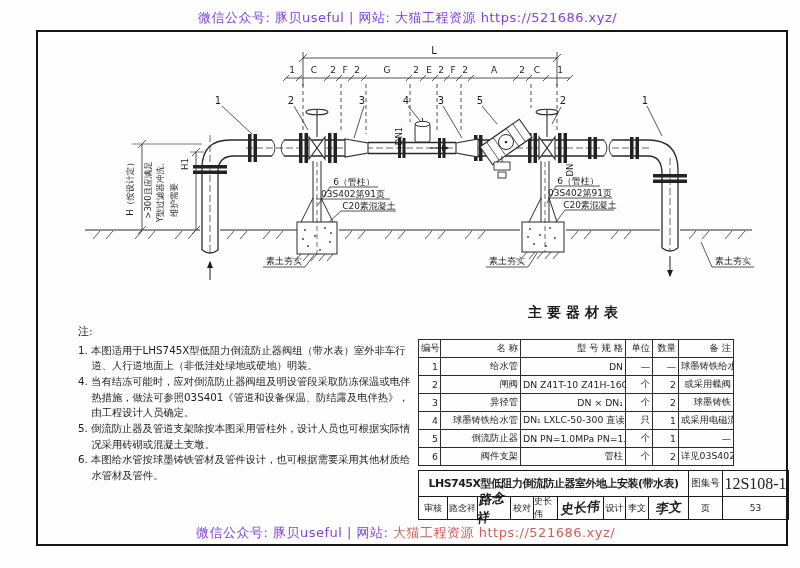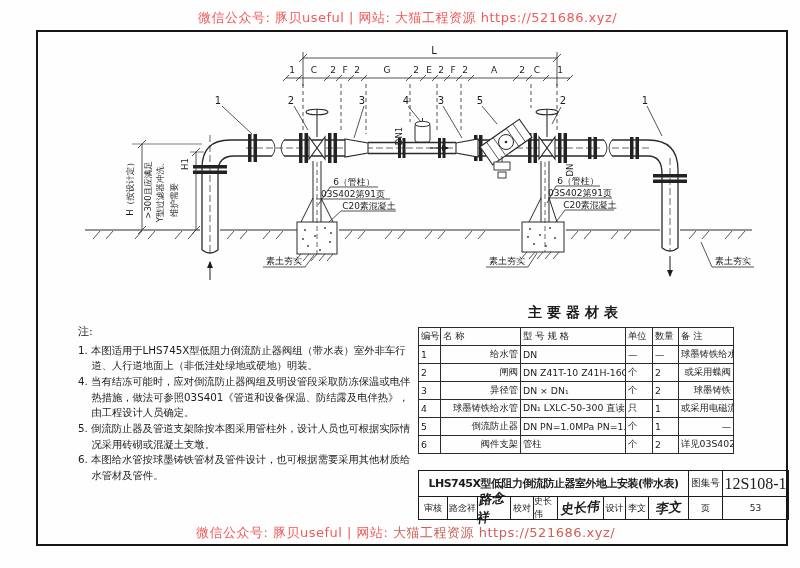--- a/index.html
+++ b/index.html
@@ -6,37 +6,37 @@
   .page{position:relative;width:800px;height:568px;background:#fefefe;overflow:hidden;
         font-family:"DejaVu Sans","Liberation Sans",sans-serif;color:#1c1c1c;}
   
   .sheet-frame{position:absolute;left:36px;top:30px;width:748px;height:512px;
                border:2px solid #161616;background:#fefefe;}
   
   .wm{position:absolute;font-size:13px;letter-spacing:.5px;white-space:nowrap;z-index:50;
       pointer-events:none;opacity:.88;}
   .wm-top{left:198px;top:9px;}
   .wm-bottom{left:196px;top:524px;}
-  .wm .blue{color:#ef4444;}
+  .wm .blue{color:#6d28d9;}
   .wm .red{color:#c64b42;}
   
   svg.drawing{position:absolute;left:0;top:0;width:800px;height:568px;z-index:5;}
   svg.drawing text{font-family:"DejaVu Sans","Liberation Sans",sans-serif;fill:#1c1c1c;}
   .t9{font-size:9px;} .t10{font-size:10px;} .t85{font-size:8.5px;}
   
   .notes{position:absolute;left:78px;top:324px;width:338px;z-index:10;
          font-size:10.3px;line-height:1.52;}
   .notes .heading{font-size:11px;margin-bottom:2px;}
   .notes .note-item{padding-left:1.3em;text-indent:-1.3em;}
   
   .tbl-wrap{position:absolute;left:418px;top:304px;width:315px;z-index:10;}
-  .tbl-title{text-align:center;font-size:14px;font-weight:bold;letter-spacing:5px;margin-bottom:5px;}
+  .tbl-title{text-align:center;font-size:14px;font-weight:bold;letter-spacing:5px;margin-bottom:17px;}
   table.mat{border-collapse:collapse;width:315px;table-layout:fixed;}
   table.mat td,table.mat th{border:1px solid #2b2b2b;font-size:9.3px;font-weight:normal;
-      padding:0 2px;height:17px;text-align:left;overflow:hidden;white-space:nowrap;}
+      padding:0 2px;height:17px;text-align:right;overflow:hidden;white-space:nowrap;}
   table.mat td.l{text-align:right;}
   table.mat{border:1.5px solid #222;}
   
   .titleblock{position:absolute;left:418px;top:470px;width:370px;height:49px;z-index:10;
       border-left:1.5px solid #1a1a1a;border-top:1.5px solid #1a1a1a;background:transparent;}
   .tb-row{display:flex;}
   .tb-cell{border-right:1px solid #1a1a1a;border-bottom:1px solid #1a1a1a;
       display:flex;align-items:center;justify-content:center;box-sizing:border-box;}
   .tb-title{width:270px;height:26px;font-size:11px;font-weight:bold;letter-spacing:-.5px;white-space:nowrap;}
   .tb-atlas-label{width:34px;height:26px;font-size:9.5px;}

